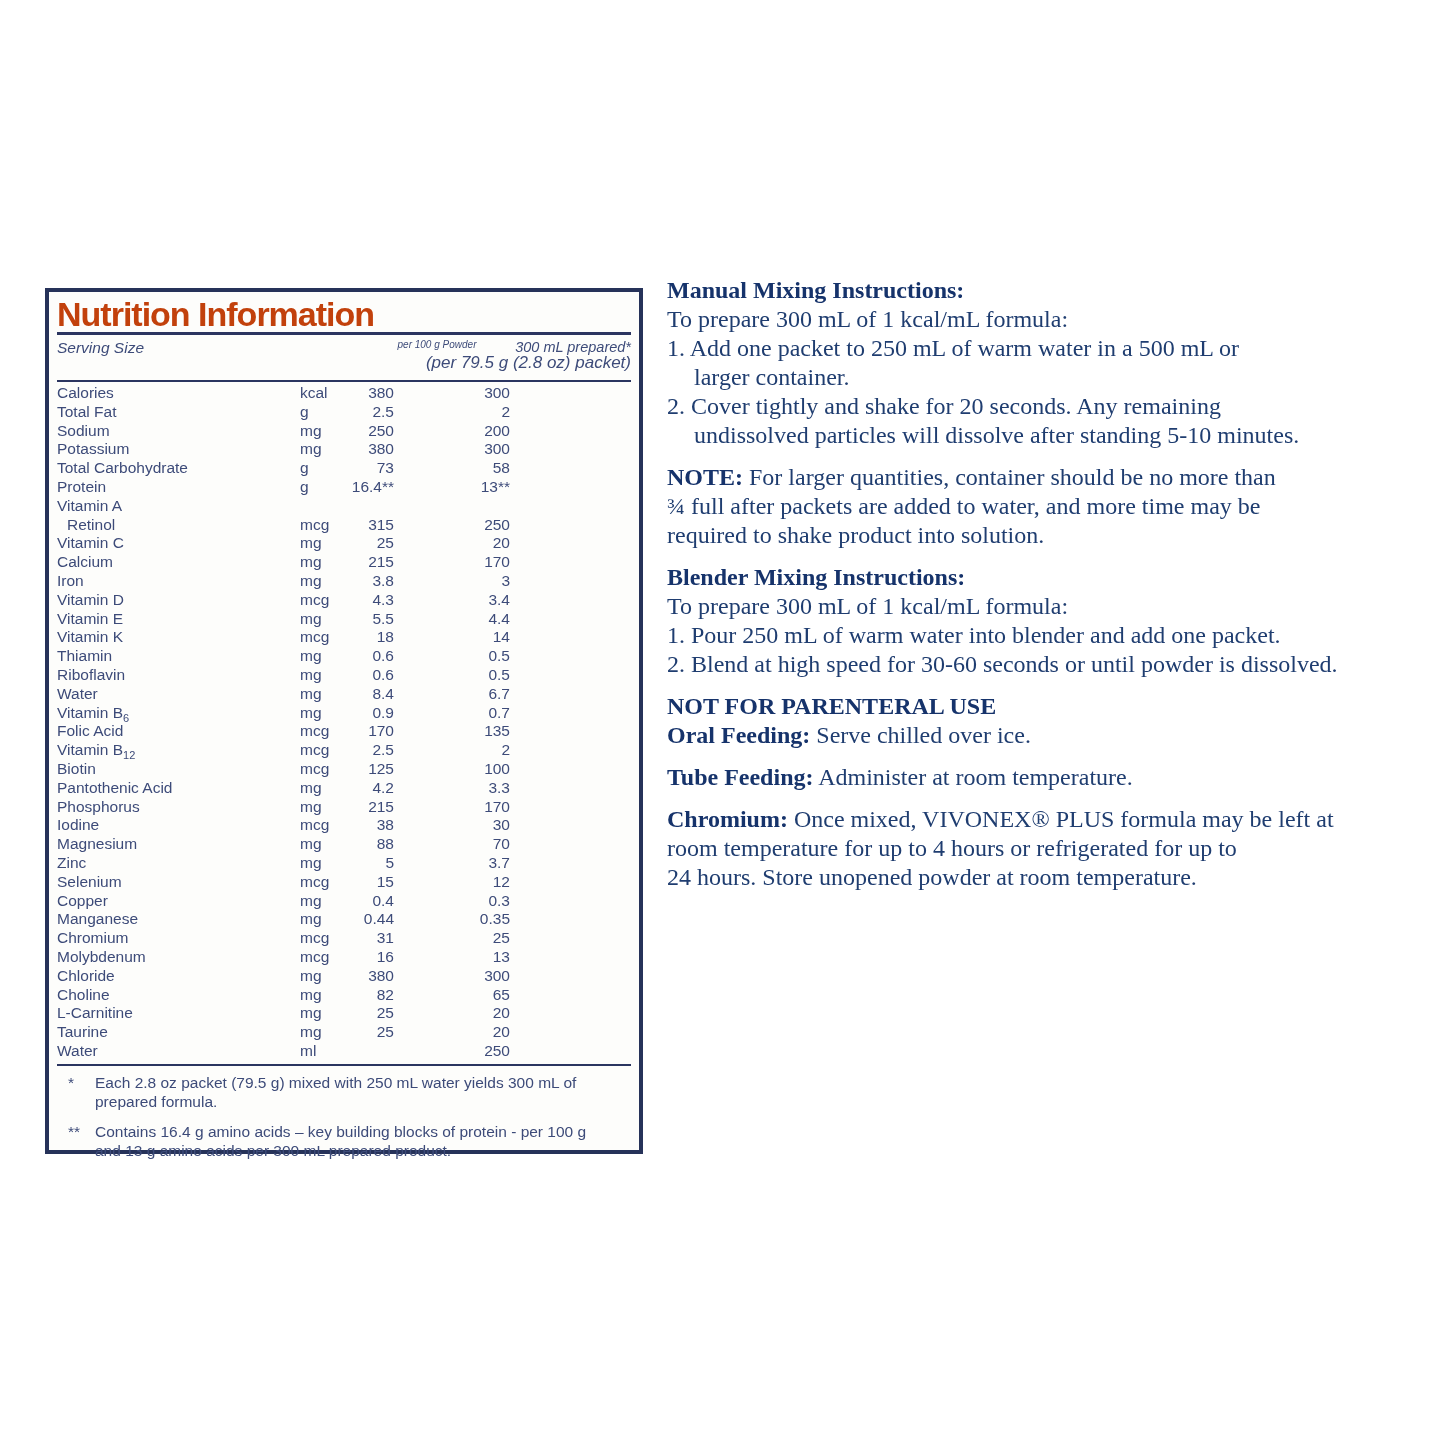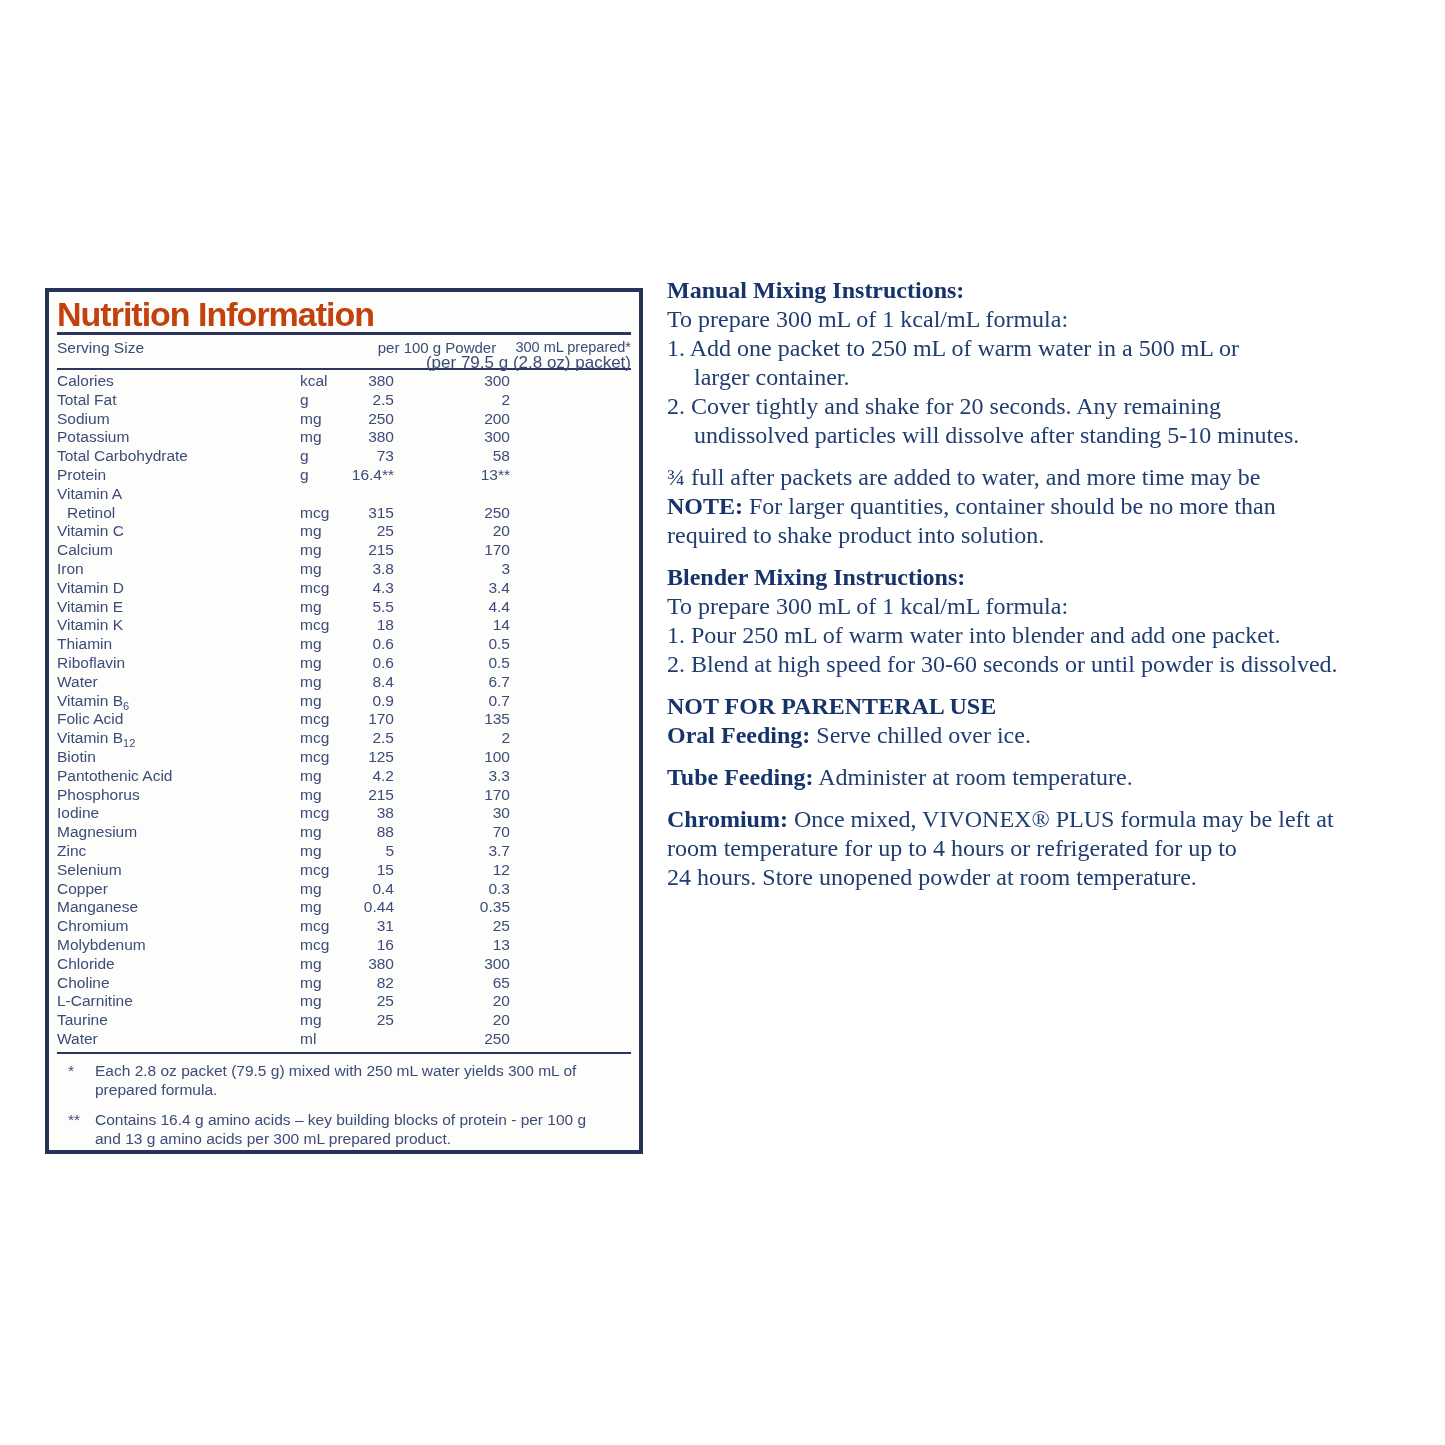--- a/index.html
+++ b/index.html
@@ -7,23 +7,23 @@
        font-family:"Liberation Sans",sans-serif;}
 
   
   .panel{position:absolute;left:45px;top:288px;width:598px;height:866px;
          box-sizing:border-box;border:4px solid #263259;background:#fdfdfb;
          padding:4px 8px;color:#3d4b79;}
   .panel h1{margin:0;font-size:34px;line-height:36px;font-weight:bold;
             letter-spacing:-1px;color:#c2410c;}
   .rule{height:0;border-top:3px solid #2b3560;}
   .rule.thin{border-top-width:2px;}
-  .head{position:relative;height:33px;font-size:15.5px;}
+  .head{position:relative;height:45px;font-size:15.5px;font-style:italic;}
   .head .ss{position:absolute;left:0;top:4px;}
-  .head .h-powder{position:absolute;left:300px;top:4px;width:160px;text-align:center;font-size:15px;}
+  .head .h-powder{position:absolute;left:300px;top:4px;width:160px;text-align:center;font-size:10px;}
   .head .h-prep{position:absolute;right:0;top:4px;text-align:right;}
   .head .h-prep .l1{display:block;font-size:14.5px;line-height:16px;}
   .head .h-prep .l2{display:block;font-size:17px;line-height:16px;}
 
   .ntable{margin-top:2px;}
   .row{display:grid;grid-template-columns:243px 36px 58px 116px 1fr;
        height:18.8px;line-height:18.8px;font-size:15.5px;white-space:nowrap;}
   .row .name{text-align:left;}
   .row .name.indent{padding-left:10px;}
   .row .name sub{font-size:11px;line-height:0;}
@@ -341,22 +341,22 @@
       </div>
       <div class="iblock">
         <div class="iline"><span>1. Add one packet to 250 mL of warm water in a 500 mL or</span></div>
         <div class="iline ind"><span>larger container.</span></div>
       </div>
       <div class="iblock">
         <div class="iline"><span>2. Cover tightly and shake for 20 seconds. Any remaining</span></div>
         <div class="iline ind"><span>undissolved particles will dissolve after standing 5-10 minutes.</span></div>
       </div>
       <div class="iblock gap">
+        <div class="iline"><b>NOTE:</b><span> For larger quantities, container should be no more than</span></div>
         <div class="iline"><span>¾ full after packets are added to water, and more time may be</span></div>
-        <div class="iline"><b>NOTE:</b><span> For larger quantities, container should be no more than</span></div>
         <div class="iline"><span>required to shake product into solution.</span></div>
       </div>
       <div class="iblock gap">
         <div class="iline"><b>Blender Mixing Instructions:</b></div>
       </div>
       <div class="iblock">
         <div class="iline"><span>To prepare 300 mL of 1 kcal/mL formula:</span></div>
       </div>
       <div class="iblock">
         <div class="iline"><span>1. Pour 250 mL of warm water into blender and add one packet.</span></div>

